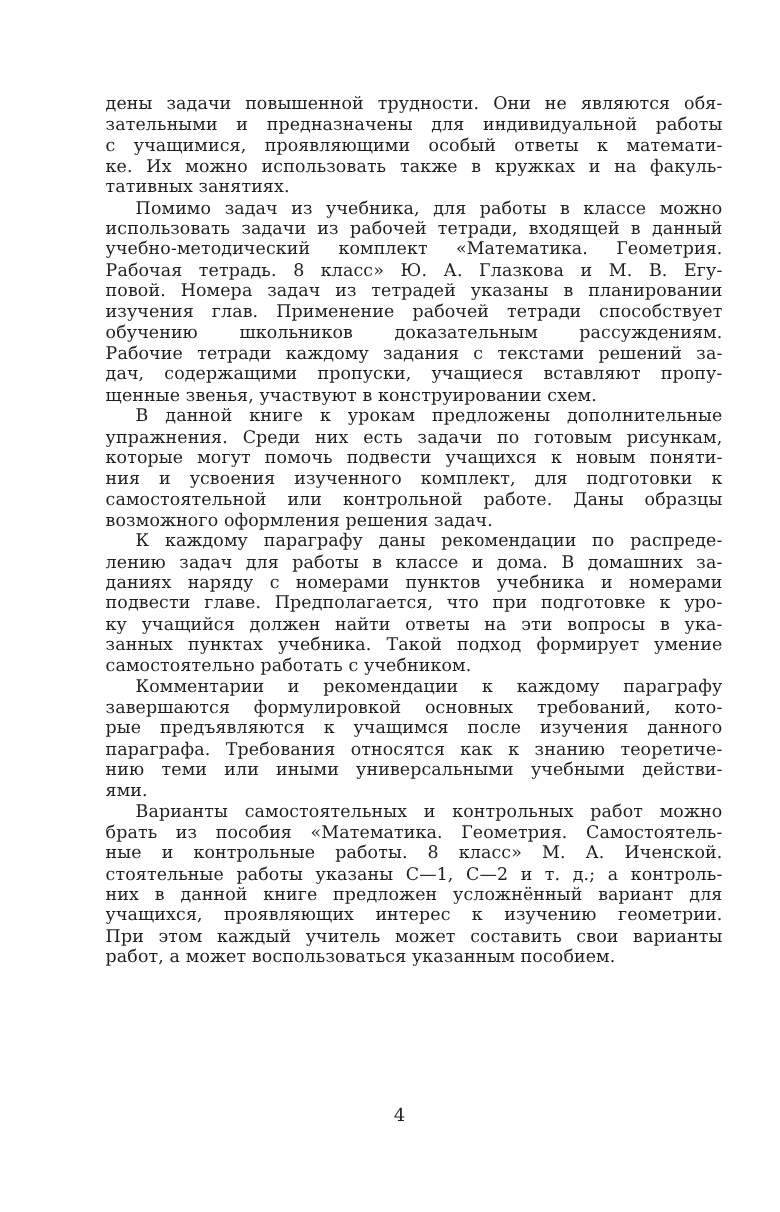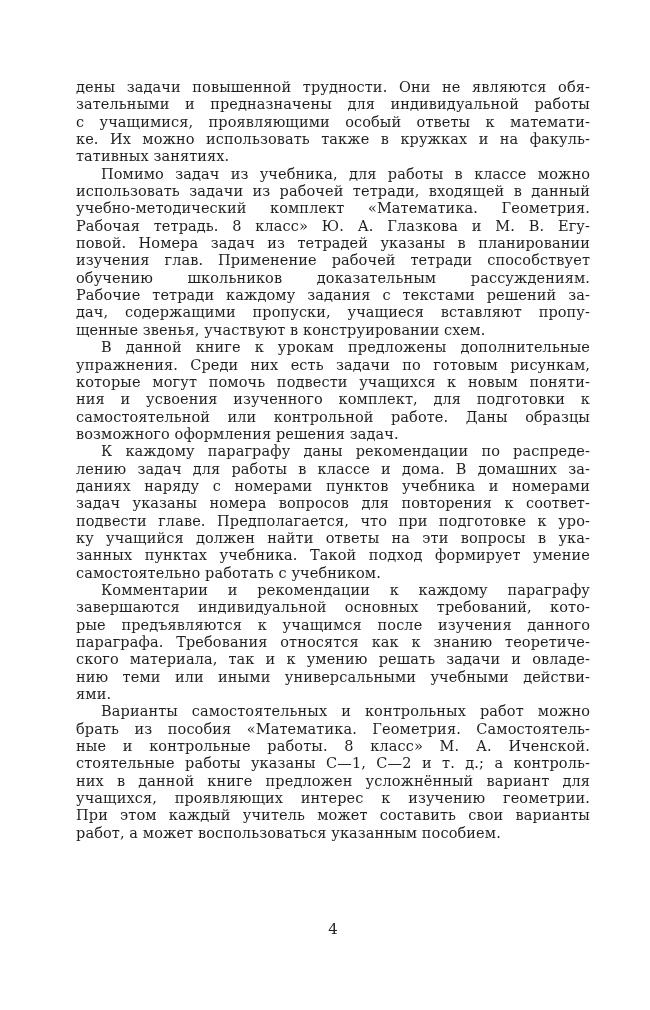--- a/index.html
+++ b/index.html
@@ -10,21 +10,21 @@
     color: #1f1f1f;
   }
   .page {
     position: relative;
     width: 650px; height: 1010px;
     background: #ffffff;
     overflow: hidden;
   }
   .text-block {
     position: absolute;
-    left: 76px; top: 79px; width: 514px;
+    left: 88px; top: 79px; width: 514px;
     font-size: 14.5px;
     line-height: 17.35px;
     letter-spacing: 0.1px;
   }
   .paragraph { margin: 0; padding: 0; }
   .line {
     text-align: justify;
     text-align-last: justify;
     height: 17.35px;
     overflow: hidden;
@@ -69,32 +69,30 @@
         <div class="line">упражнения. Среди них есть задачи по готовым рисункам,</div>
         <div class="line">которые могут помочь подвести учащихся к новым поняти-</div>
         <div class="line">ния и усвоения изученного комплект, для подготовки к</div>
         <div class="line">самостоятельной или контрольной работе. Даны образцы</div>
         <div class="line last">возможного оформления решения задач.</div>
       </div>
       <div class="paragraph">
         <div class="line first">К каждому параграфу даны рекомендации по распреде-</div>
         <div class="line">лению задач для работы в классе и дома. В домашних за-</div>
         <div class="line">даниях наряду с номерами пунктов учебника и номерами</div>
-        <div class="line">задач указаны номера вопросов для повторения к соответ-</div>
         <div class="line">подвести главе. Предполагается, что при подготовке к уро-</div>
         <div class="line">ку учащийся должен найти ответы на эти вопросы в ука-</div>
         <div class="line">занных пунктах учебника. Такой подход формирует умение</div>
         <div class="line last">самостоятельно работать с учебником.</div>
       </div>
       <div class="paragraph">
         <div class="line first">Комментарии и рекомендации к каждому параграфу</div>
-        <div class="line">завершаются индивидуальной основных требований, кото-</div>
+        <div class="line">завершаются формулировкой основных требований, кото-</div>
         <div class="line">рые предъявляются к учащимся после изучения данного</div>
         <div class="line">параграфа. Требования относятся как к знанию теоретиче-</div>
-        <div class="line">ского материала, так и к умению решать задачи и овладе-</div>
         <div class="line">нию теми или иными универсальными учебными действи-</div>
         <div class="line last">ями.</div>
       </div>
       <div class="paragraph">
         <div class="line first">Варианты самостоятельных и контрольных работ можно</div>
         <div class="line">брать из пособия «Математика. Геометрия. Самостоятель-</div>
         <div class="line">ные и контрольные работы. 8 класс» М. А. Иченской.</div>
         <div class="line">стоятельные работы указаны С—1, С—2 и т. д.; а контроль-</div>
         <div class="line">них в данной книге предложен усложнённый вариант для</div>
         <div class="line">учащихся, проявляющих интерес к изучению геометрии.</div>

